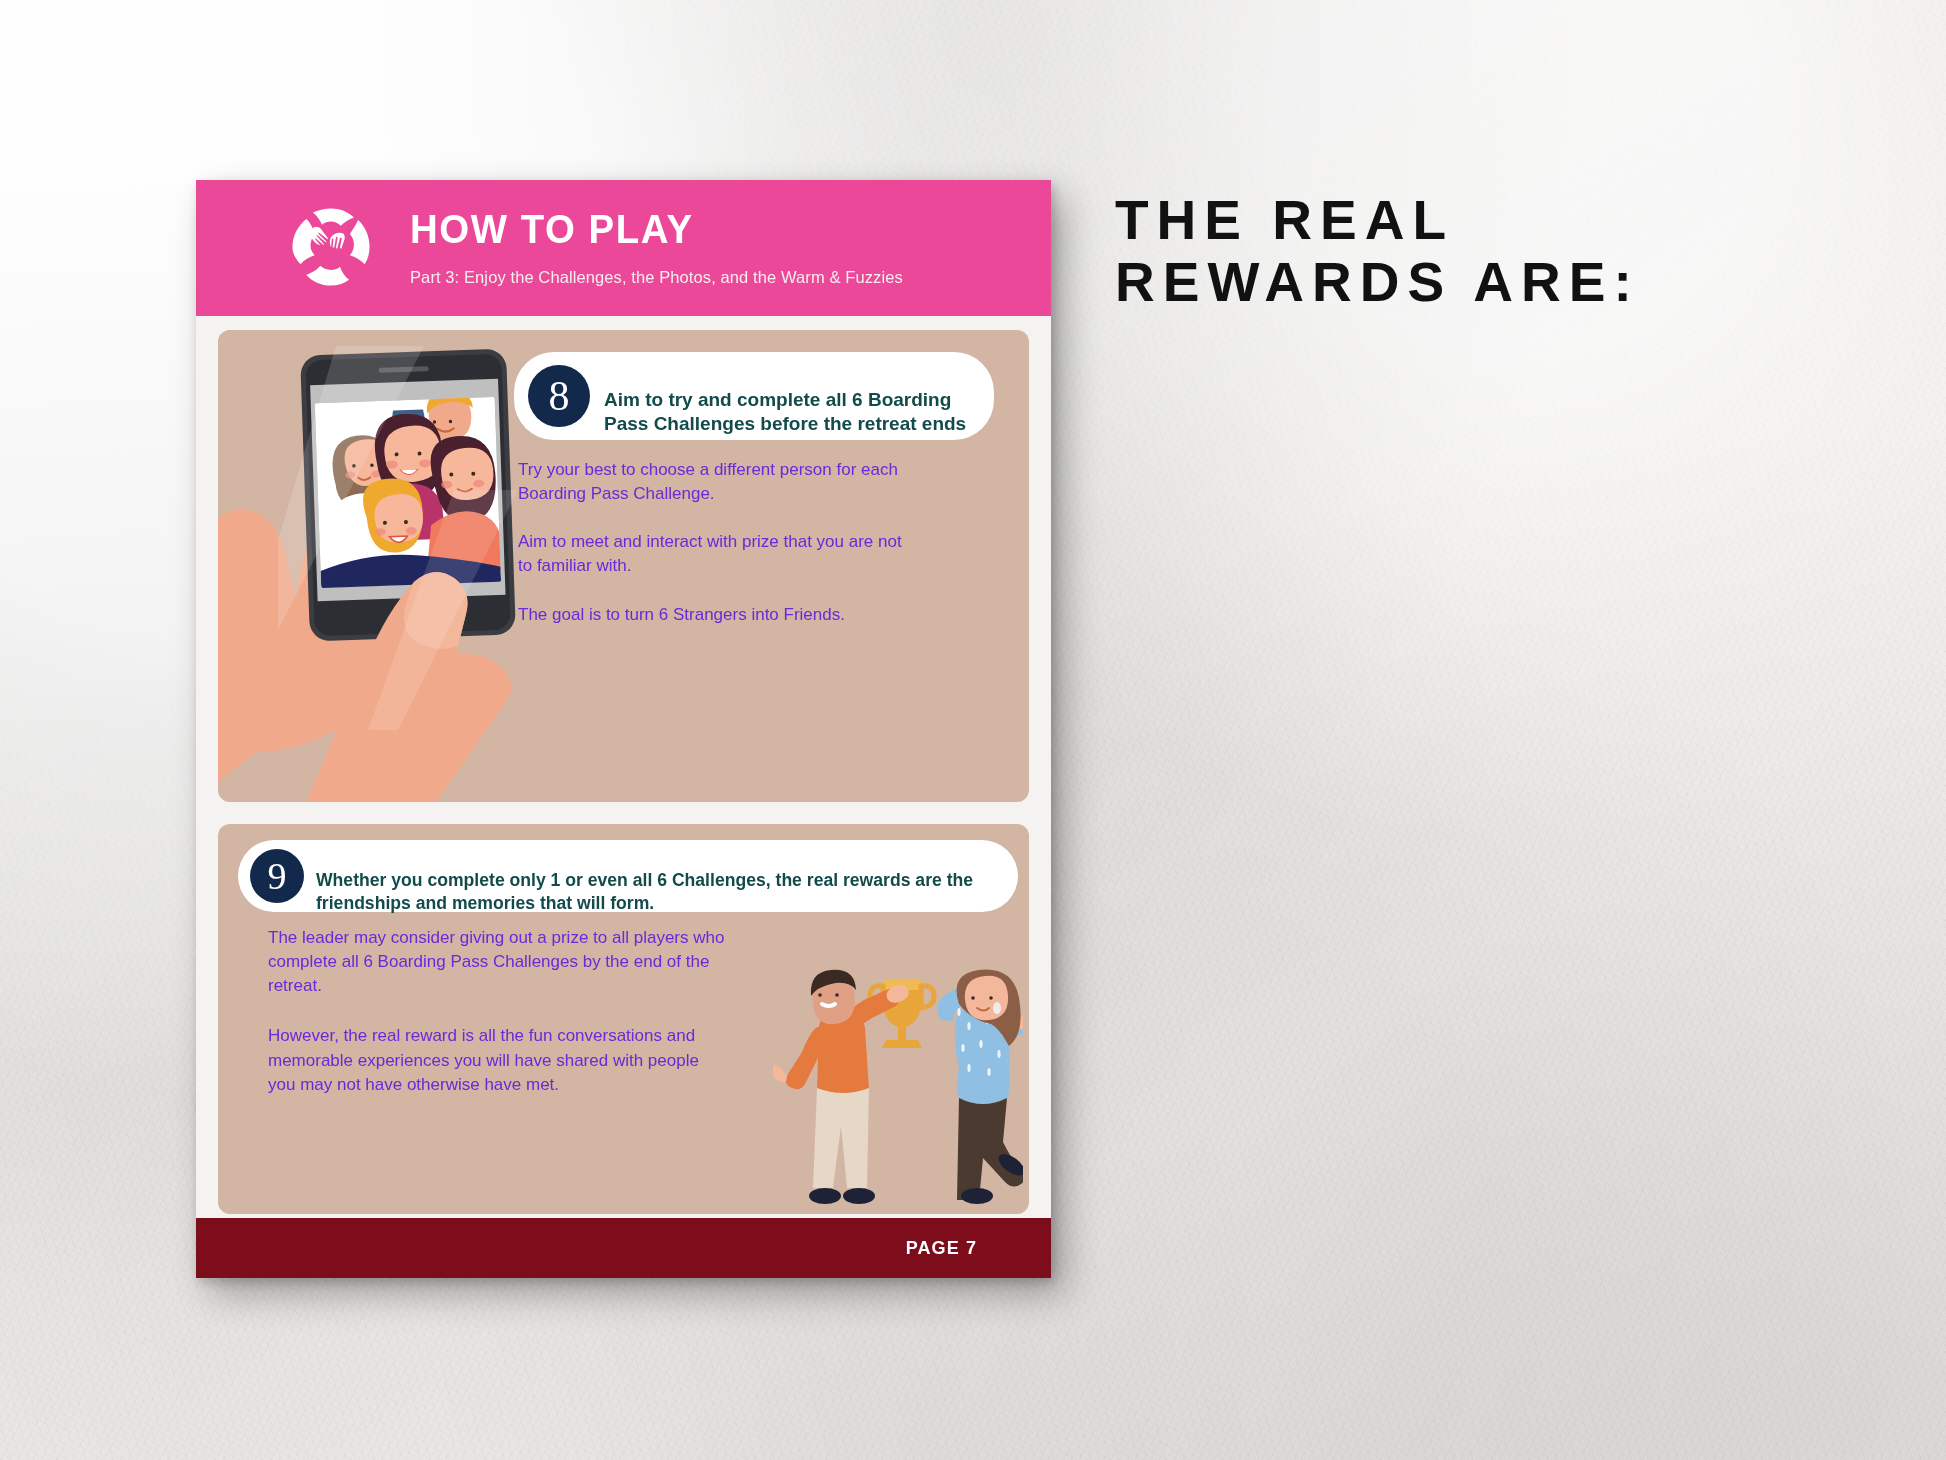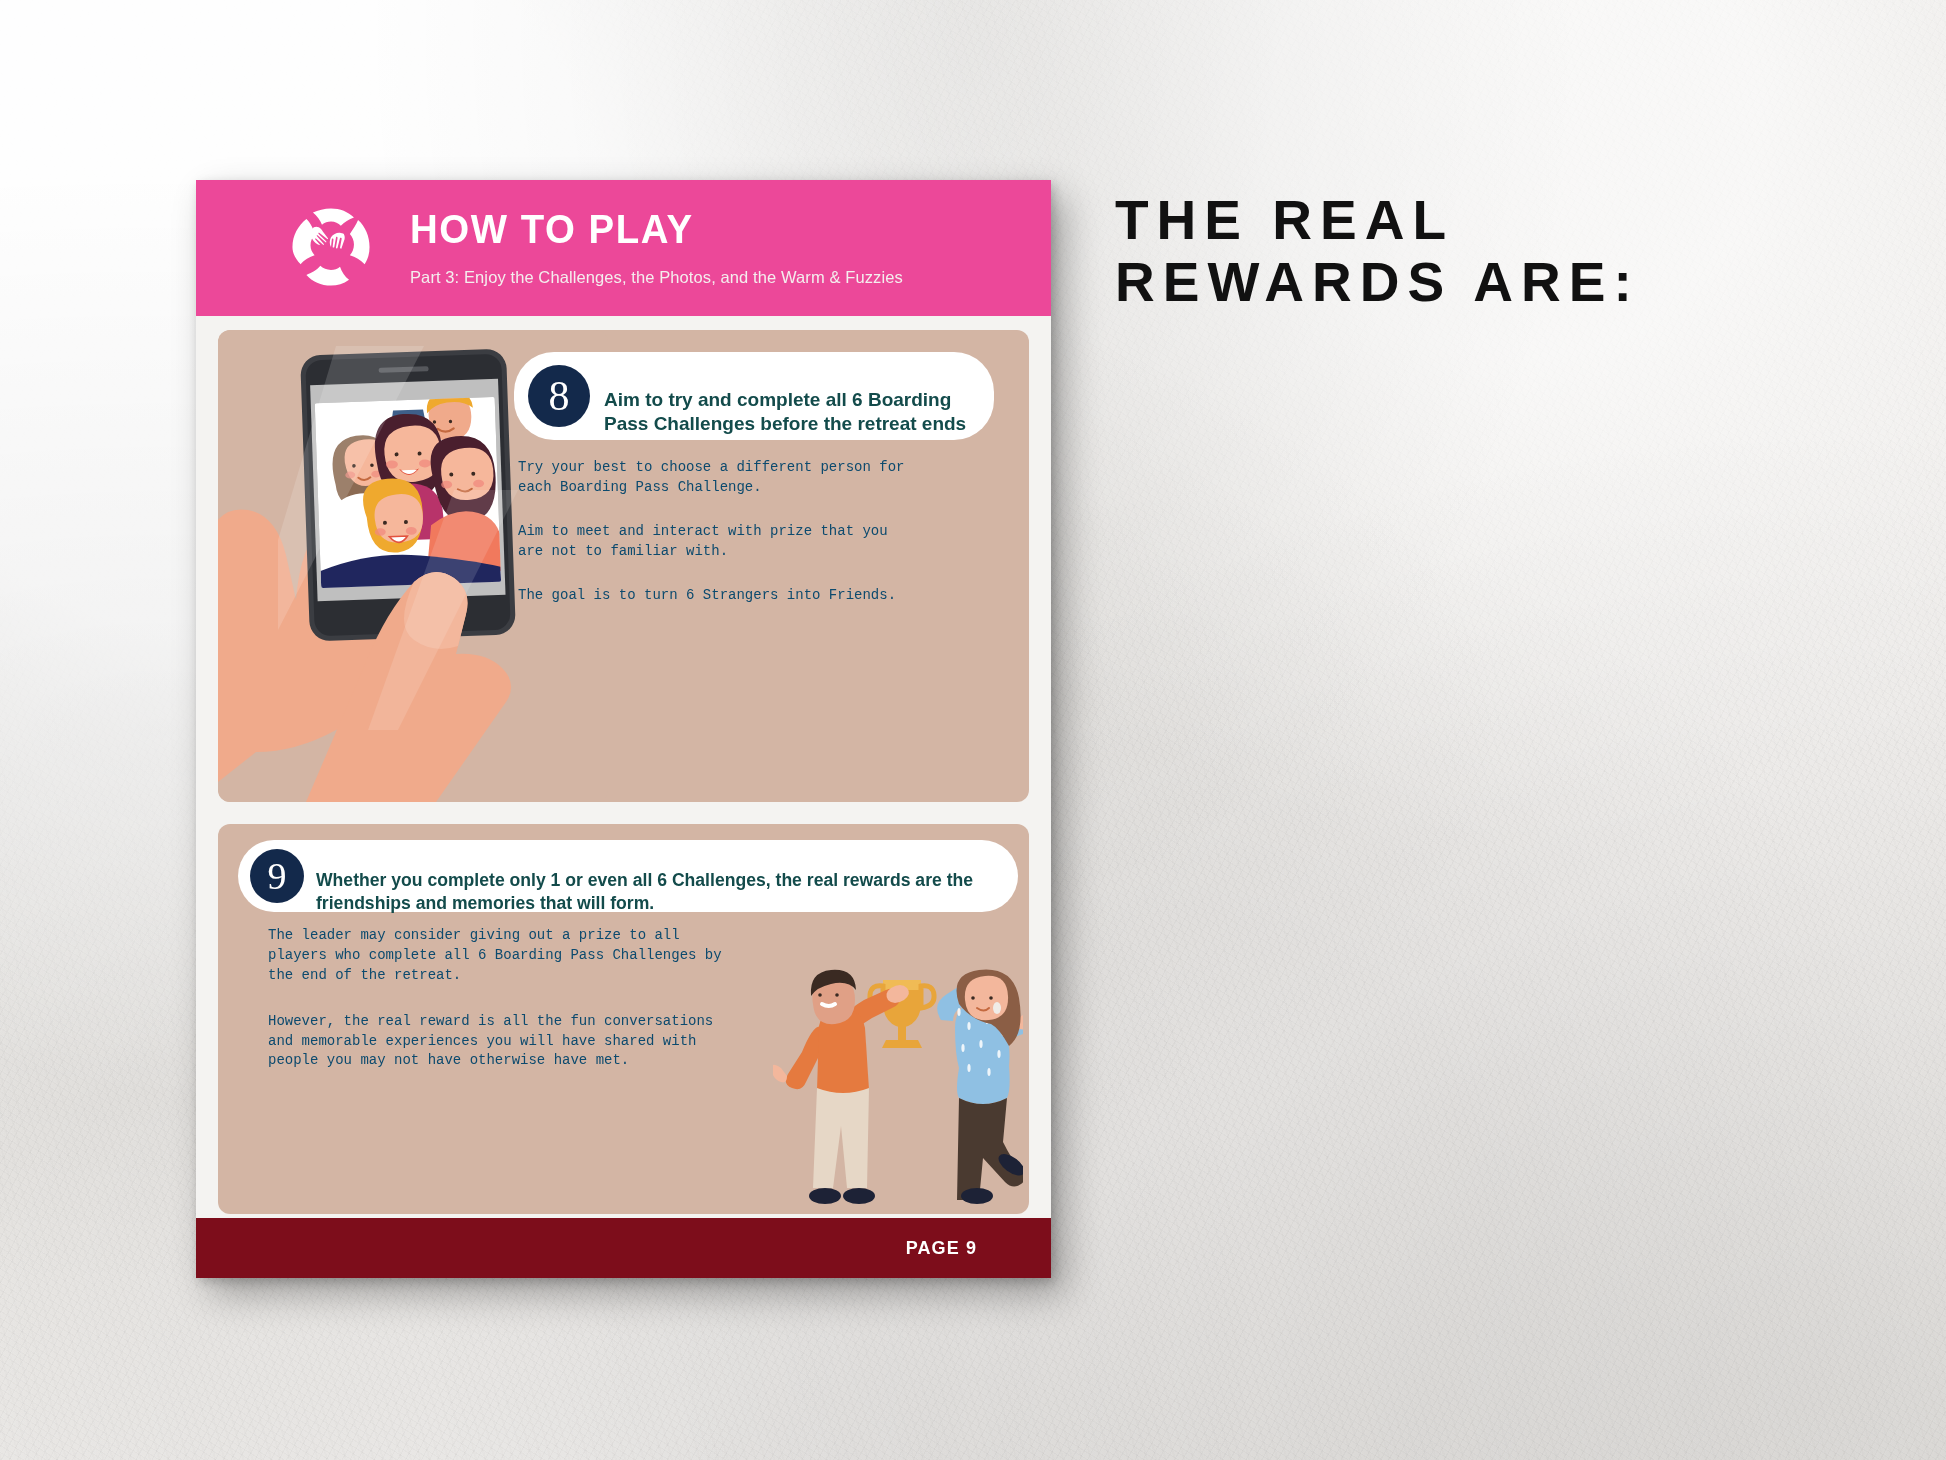--- a/index.html
+++ b/index.html
@@ -84,22 +84,22 @@
   }
   .n8{width:62px;height:62px;font-size:42px;}
   .n9{width:54px;height:54px;font-size:38px;}
   .calltext{
     color:#134b4b;font-weight:bold;font-family:"Liberation Sans", sans-serif;margin-top:32px;
   }
   .t8{font-size:19px;line-height:1.28;margin-left:14px;}
   .t9{font-size:17.6px;line-height:1.33;margin-left:12px;}
 
   .para{
-    color:#0c4a6e;font-family:Liberation Mono, monospace;
-    font-size:14px;line-height:1.42;
+    color:#6d28d9;font-family:Liberation Sans, sans-serif;
+    font-size:17px;line-height:1.42;
   }
   .paras8{position:absolute;left:300px;top:128px;width:400px;}
   .paras8 p{margin:0 0 24px 0;}
   .paras9{position:absolute;left:50px;top:102px;width:470px;}
   .paras9 p{margin:0 12px 26px 0;}
 
   .celebrate{position:absolute;right:6px;bottom:0;width:250px;height:250px;}
 
   
   .ftr{
@@ -320,21 +320,21 @@
             <g transform="rotate(36 232 196)">
                 <ellipse cx="240" cy="196" rx="15" ry="7.5" fill="#1d2236"></ellipse>
               </g>
           </g>
         </svg>
       </span>
     </div>
   </div>
 
   <div class="ftr">
-    <span class="ftr-txt">PAGE 9</span>
+    <span class="ftr-txt">PAGE 7</span>
   </div>
 </div>
 
 <div class="right">
   <div>
     <div class="rh-line">THE REAL</div>
     <div class="rh-line">REWARDS ARE:</div>
   </div>
 
 </div>

